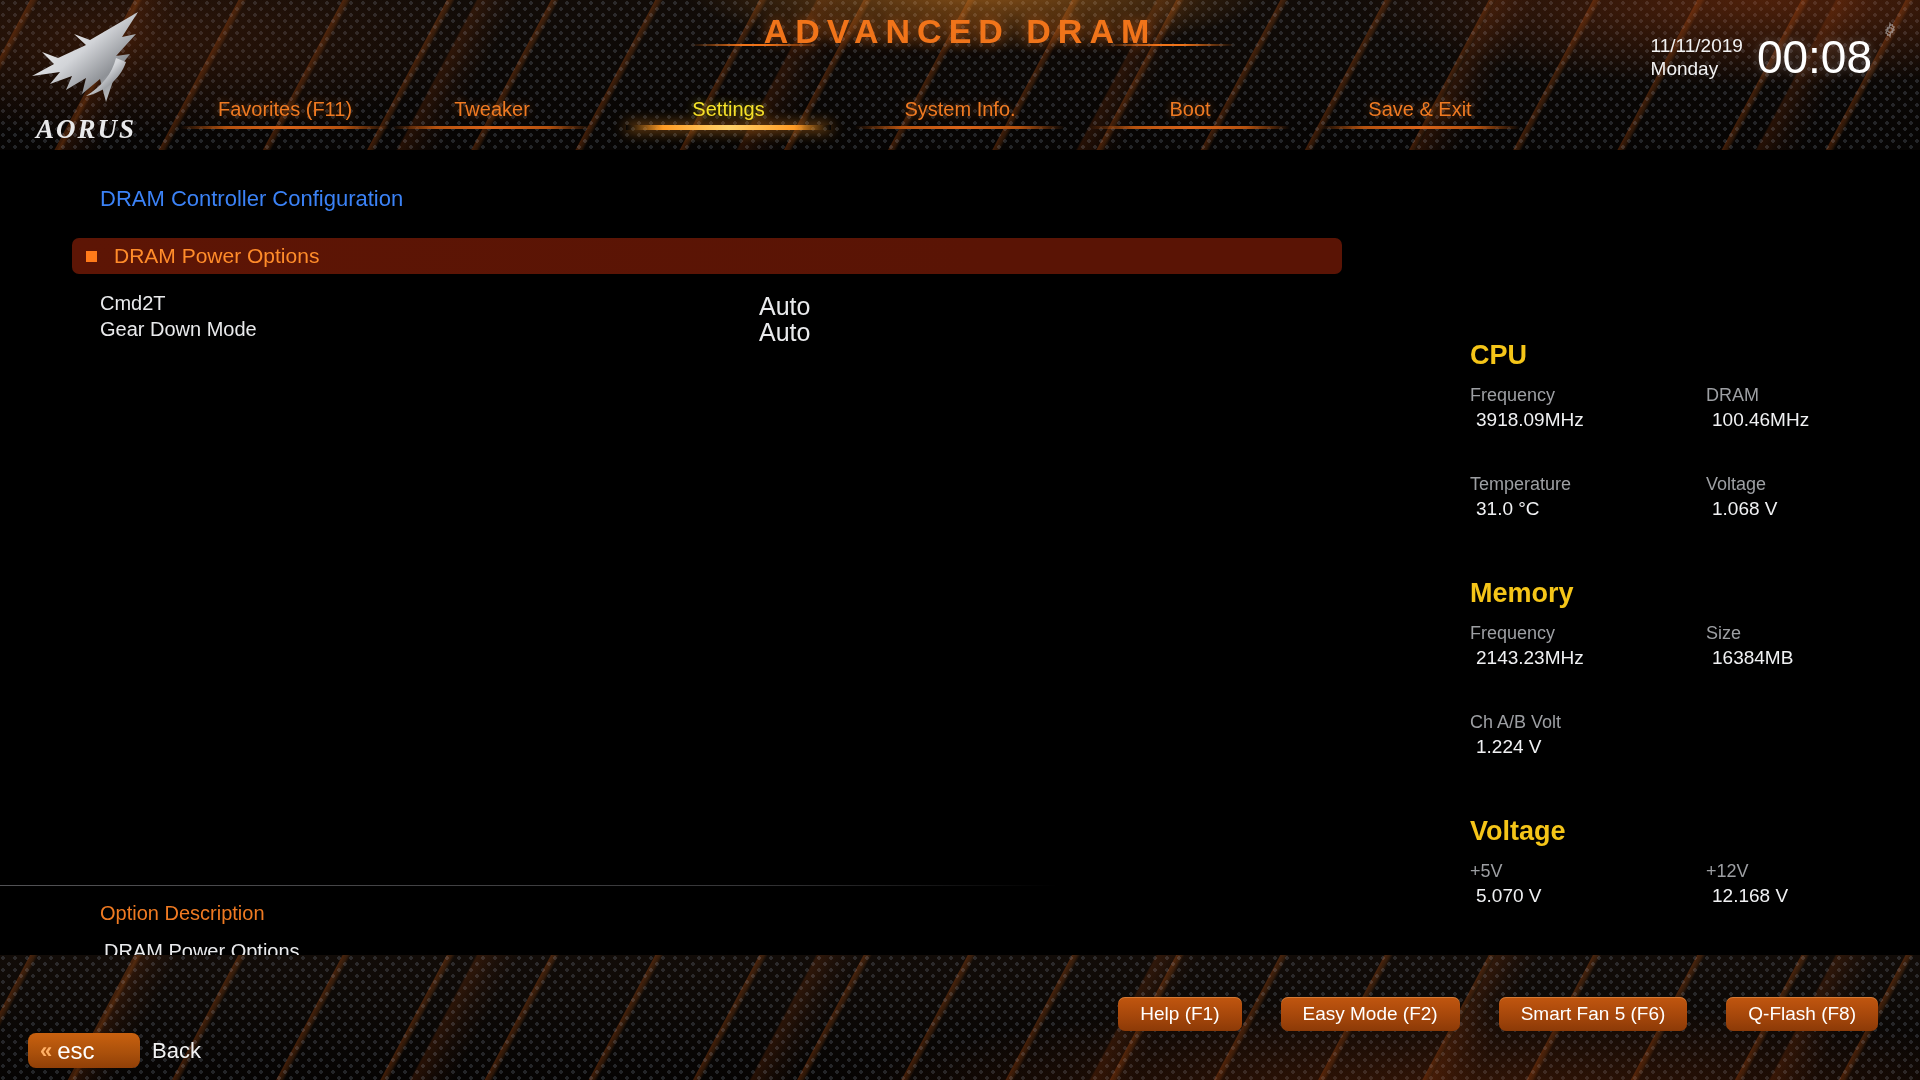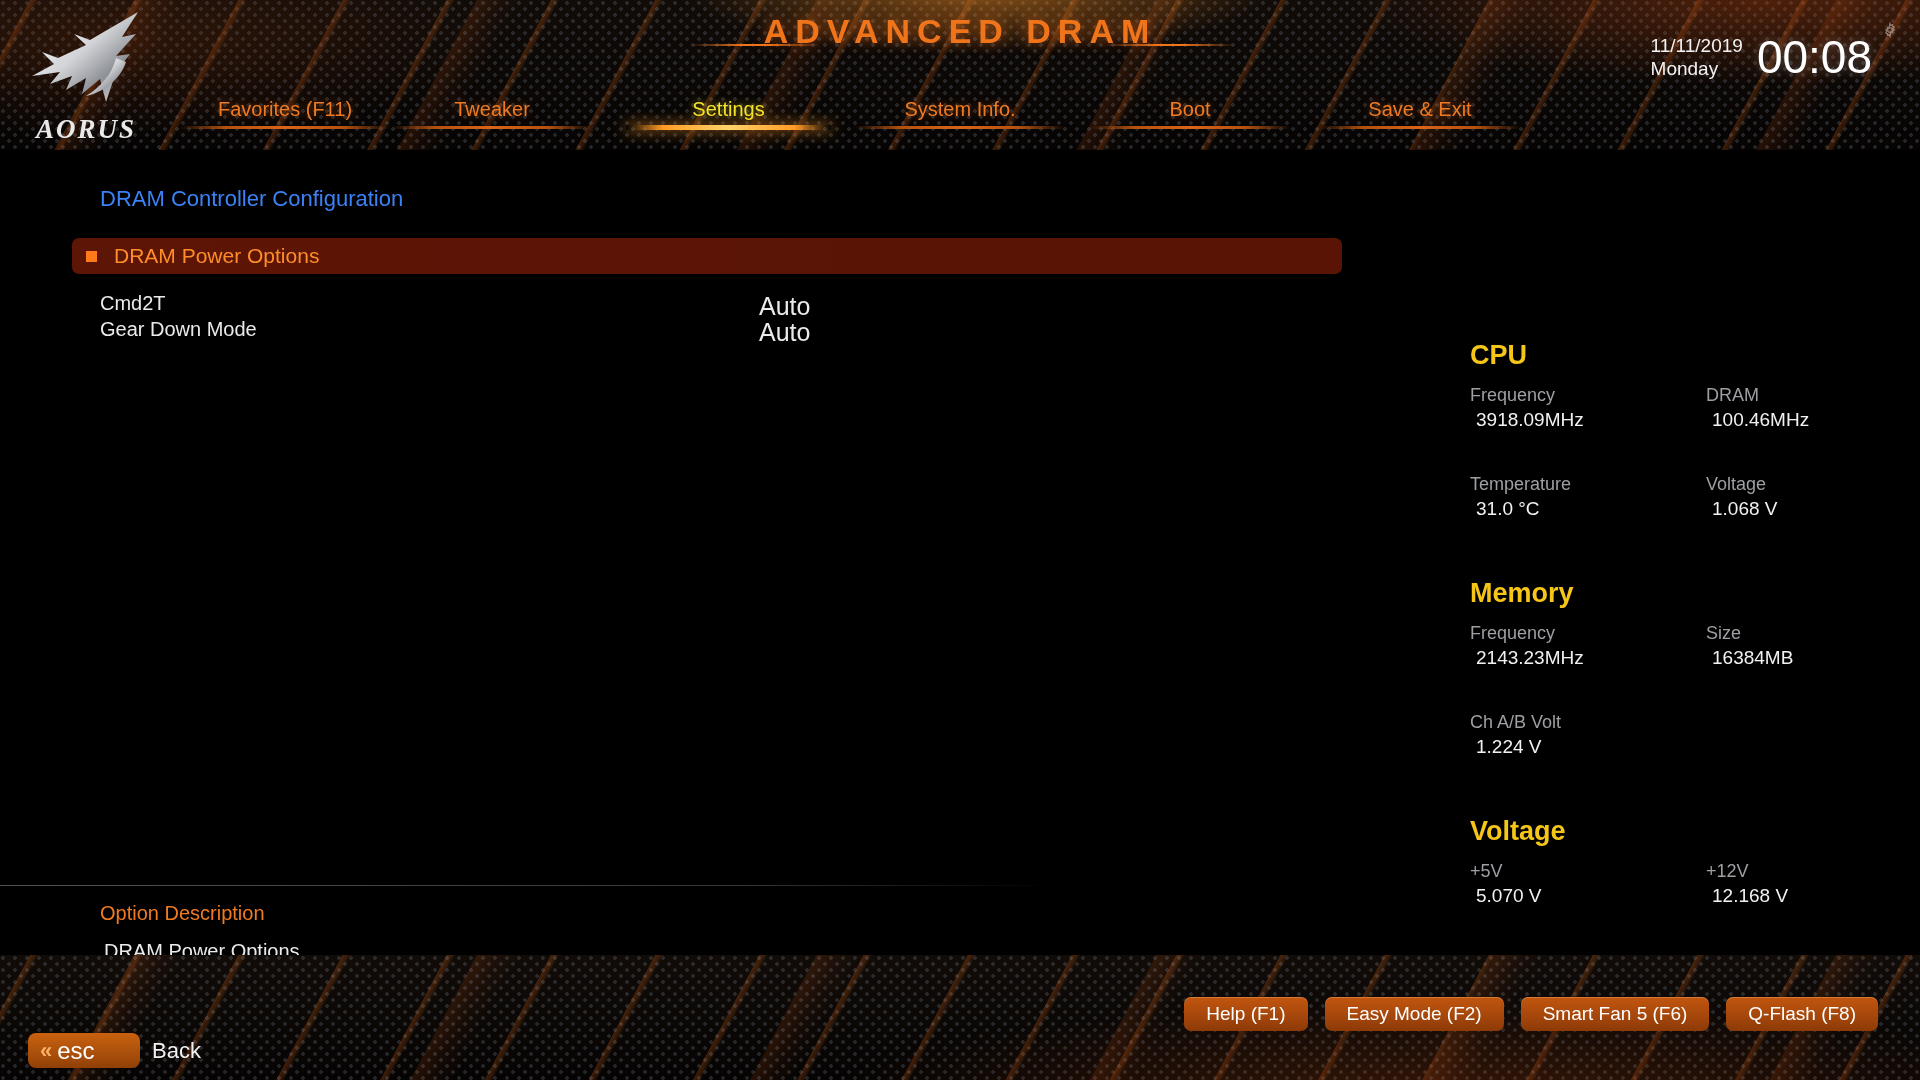--- a/index.html
+++ b/index.html
@@ -142,21 +142,21 @@
 
   
   .desc-divider {
     position:absolute; left:0; top:735px; width:1058px; height:1px;
     background:linear-gradient(90deg, rgba(150,150,155,0.55) 0%, rgba(120,120,125,0.45) 70%, rgba(80,80,85,0) 100%);
   }
   .desc-title { position:absolute; left:100px; top:752px; font-size:20px; color:#ef7a22; }
   .desc-text  { position:absolute; left:104px; top:790px; font-size:20px; color:#e9eaec; }
 
   
-  .fbtns { position:absolute; top:997px; right:42px; display:flex; gap:17px; }
+  .fbtns { position:absolute; top:997px; right:42px; display:flex; gap:39px; }
   .fbtn {
     height:34px; padding:0 22px; border-radius:7px;
     display:flex; align-items:center; justify-content:center;
     font-size:19px; color:#ffffff; cursor:pointer;
     background:linear-gradient(180deg, #c1560f 0%, #a6470b 55%, #8c3a07 100%);
     box-shadow: inset 0 1px 0 rgba(255,190,120,0.35);
   }
 
   
   .esc-wrap { position:absolute; left:28px; top:1033px; display:flex; align-items:center; gap:12px; }

